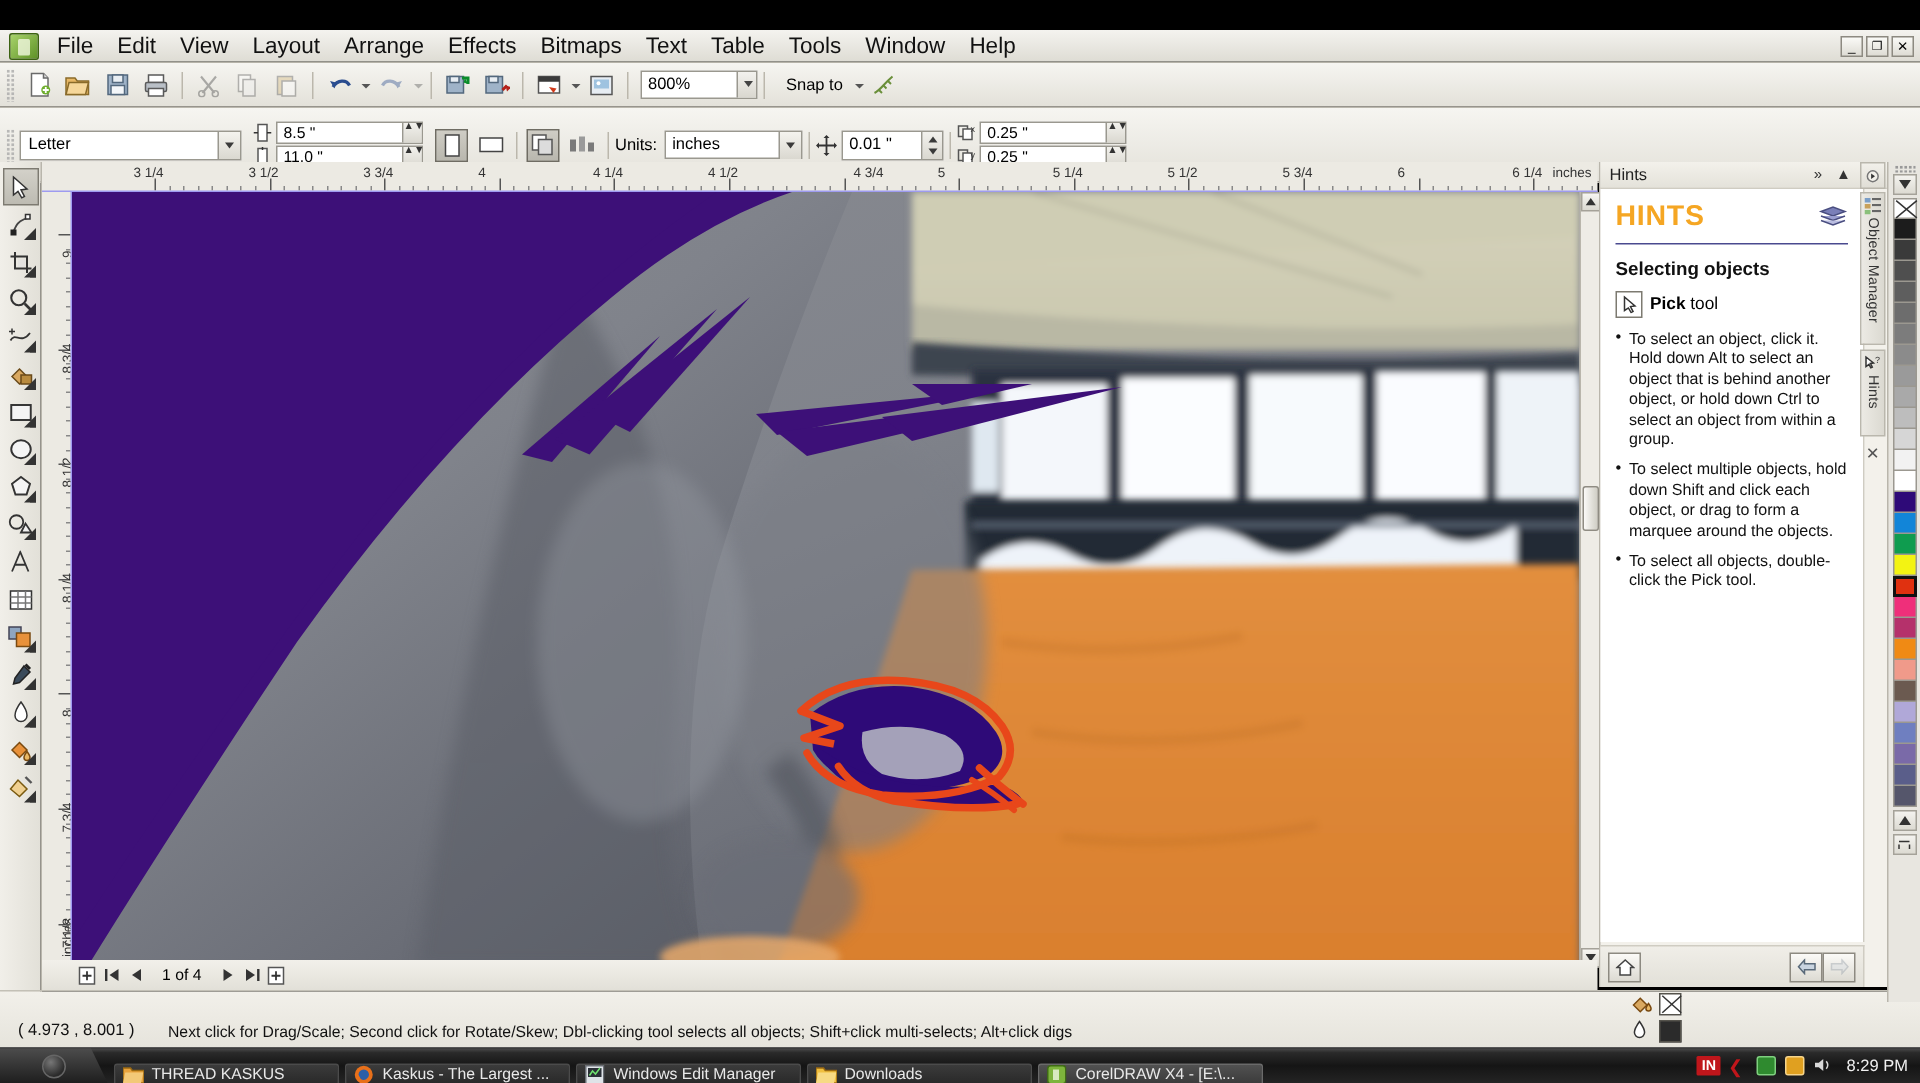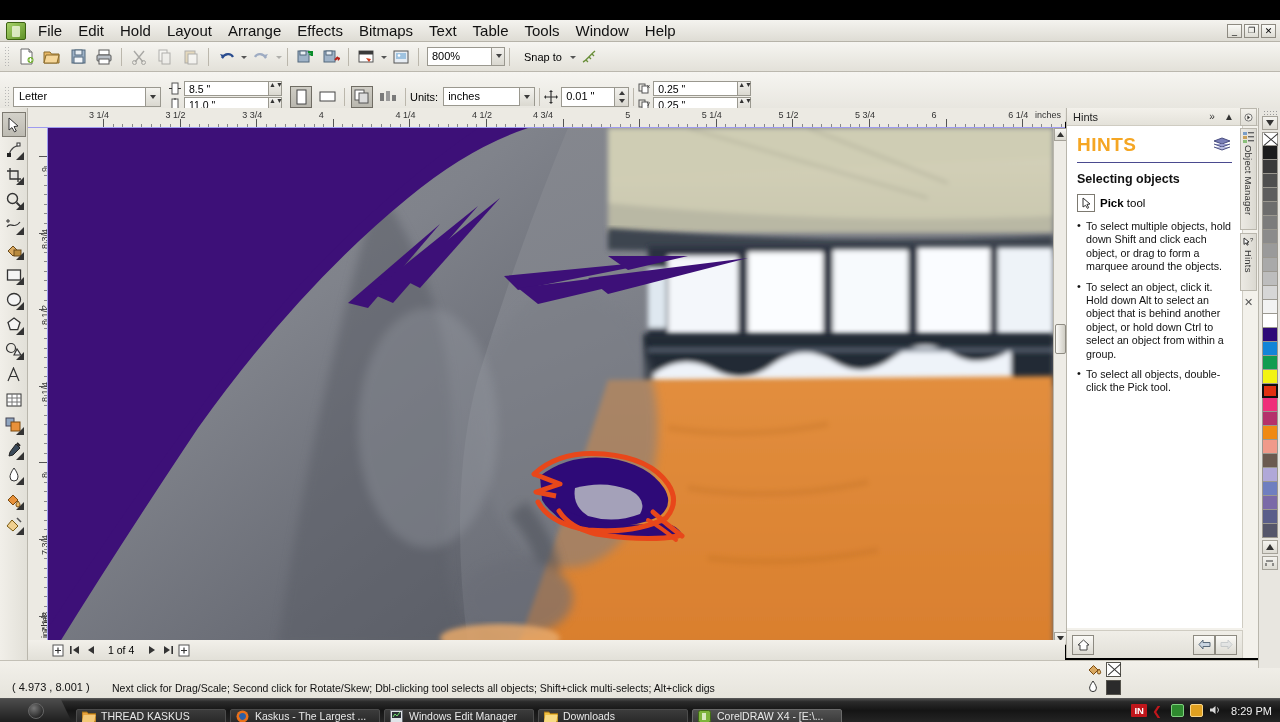--- a/index.html
+++ b/index.html
@@ -398,21 +398,21 @@
 </head>
 <body>
 
 <div id="app">
 
 
   <div class="menubar">
     <div class="menu-appicon"></div>
     <div class="menu-item">File</div>
     <div class="menu-item">Edit</div>
-    <div class="menu-item">Hold</div>
+    <div class="menu-item">View</div>
     <div class="menu-item">Layout</div>
     <div class="menu-item">Arrange</div>
     <div class="menu-item">Effects</div>
     <div class="menu-item">Bitmaps</div>
     <div class="menu-item">Text</div>
     <div class="menu-item">Table</div>
     <div class="menu-item">Tools</div>
     <div class="menu-item">Window</div>
     <div class="menu-item">Help</div>
     <div style="margin-left:auto;display:flex;align-items:center;gap:2px;padding-right:4px;">
@@ -835,21 +835,21 @@
       <div class="tickM" style="left: 458px;"></div>
       <div class="rlabel" style="left: 444px; top: 2px;">4 1/2</div>
       <div class="tickS" style="left: 467.575px;"></div>
       <div class="tickS" style="left: 477.15px;"></div>
       <div class="tickS" style="left: 486.725px;"></div>
       <div class="tickS" style="left: 496.3px;"></div>
       <div class="tickS" style="left: 505.875px;"></div>
       <div class="tickS" style="left: 515.45px;"></div>
       <div class="tickS" style="left: 525.025px;"></div>
       <div class="tickM" style="left: 534.6px;"></div>
-      <div class="rlabel" style="left: 505px; top: 2px;">4 3/4</div>
+      <div class="rlabel" style="left: 541px; top: 2px;">4 3/4</div>
       <div class="tickS" style="left: 544.175px;"></div>
       <div class="tickS" style="left: 553.75px;"></div>
       <div class="tickS" style="left: 563.325px;"></div>
       <div class="tickS" style="left: 572.9px;"></div>
       <div class="tickS" style="left: 582.475px;"></div>
       <div class="tickS" style="left: 592.05px;"></div>
       <div class="tickS" style="left: 601.625px;"></div>
       <div class="tickM" style="left: 611.2px;"></div>
       <div class="rlabel" style="left: 597.2px; top: 2px;">5</div>
       <div class="tickS" style="left: 620.775px;"></div>
@@ -1193,22 +1193,22 @@
       <div class="hints-sub">Selecting objects</div>
       <div class="picktool-row">
         <span class="picktool-box">
           <svg width="11" height="12" viewBox="0 0 11 12">
               <path d="M2 1l7 6-3 .4 1.7 3.3-1.3.7L4.6 8.3 2 10z" fill="#fff" stroke="#333"></path>
             </svg>
         </span>
         <span class="picktool-txt"><b>Pick</b><span> tool</span></span>
       </div>
       <ul class="hints-ul">
+        <li>To select an object, click it. Hold down Alt to select an object that is behind another object, or hold down Ctrl to select an object from within a group.</li>
         <li>To select multiple objects, hold down Shift and click each object, or drag to form a marquee around the objects.</li>
-        <li>To select an object, click it. Hold down Alt to select an object that is behind another object, or hold down Ctrl to select an object from within a group.</li>
         <li>To select all objects, double-click the Pick tool.</li>
       </ul>
     </div>
 
     <div class="docker-foot">
       <div class="ftbtn">
         <svg width="13" height="12" viewBox="0 0 13 12">
             <path d="M6.5 1L12 6h-2v5H3V6H1z" fill="#fff" stroke="#444"></path>
           </svg>
       </div>

